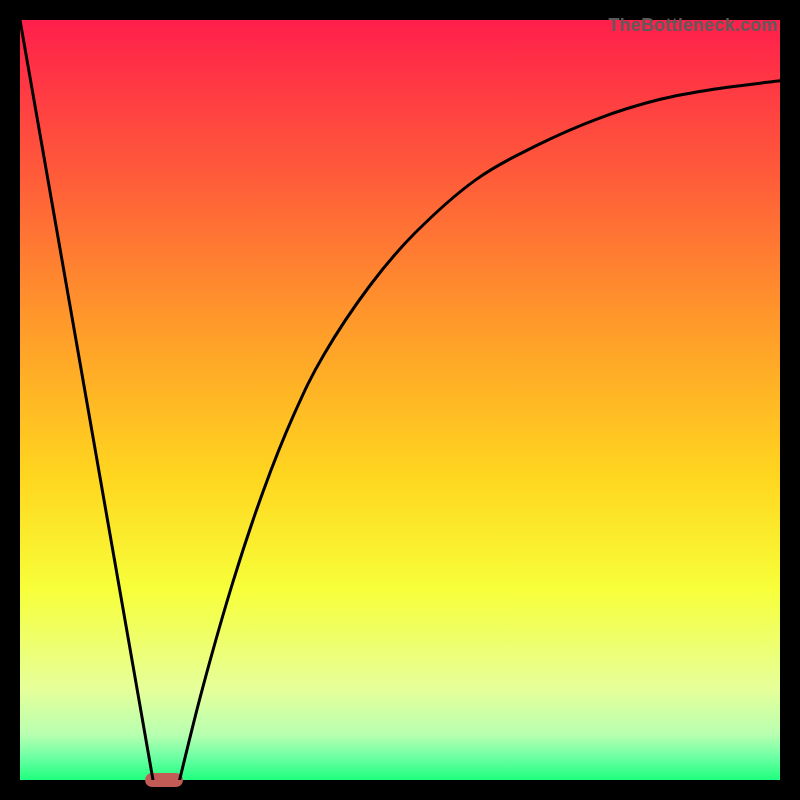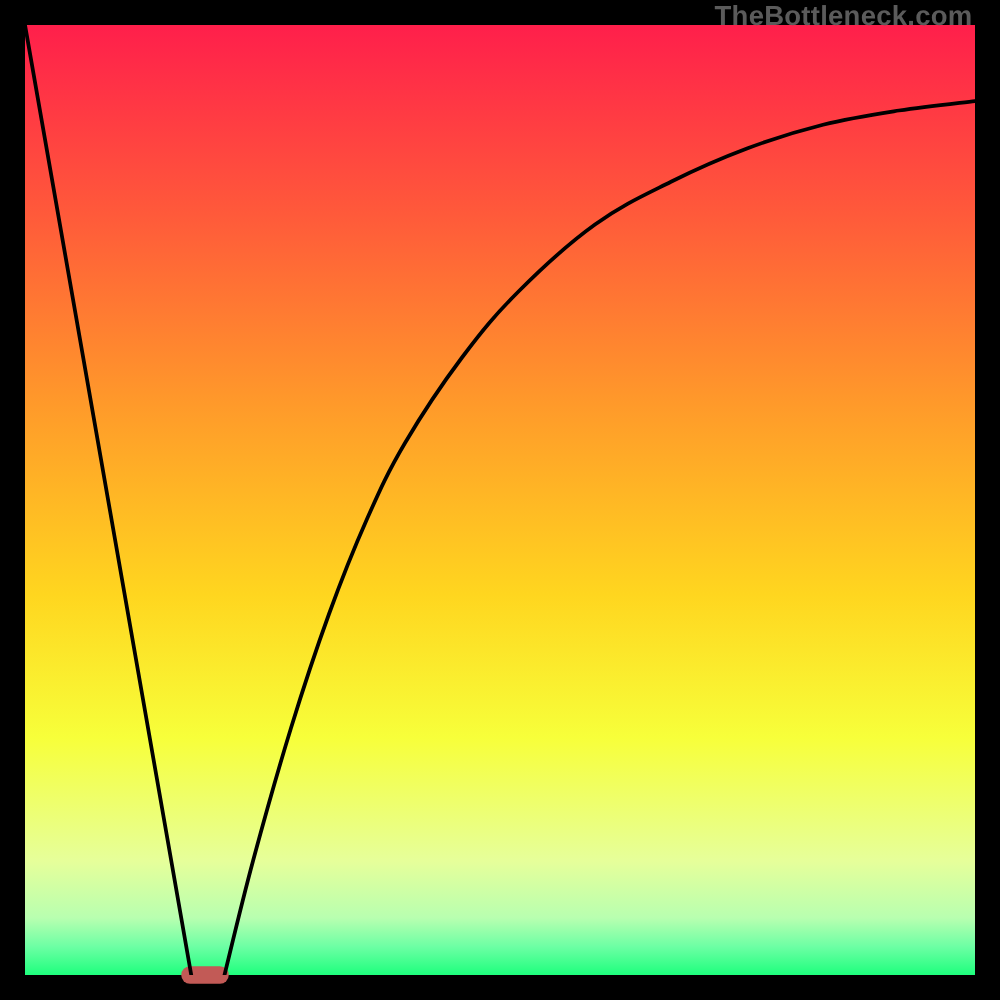--- a/index.html
+++ b/index.html
@@ -19,24 +19,24 @@
   .plot-area {
     position: absolute;
     left: 20px;
     top: 20px;
     width: 760px;
     height: 760px;
     
   }
   .watermark {
     position: absolute;
-    top: 0px;
+    top: 15px;
     right: 22px;
     font-family: Arial, Helvetica, sans-serif;
-    font-size: 22px;
+    font-size: 18px;
     font-weight: 600;
     color: #5b5b5b;
     letter-spacing: 0.2px;
     z-index: 50;
     text-align: right;
   }
   svg.curve-layer {
     position: absolute;
     left: 0;
     top: 0;

